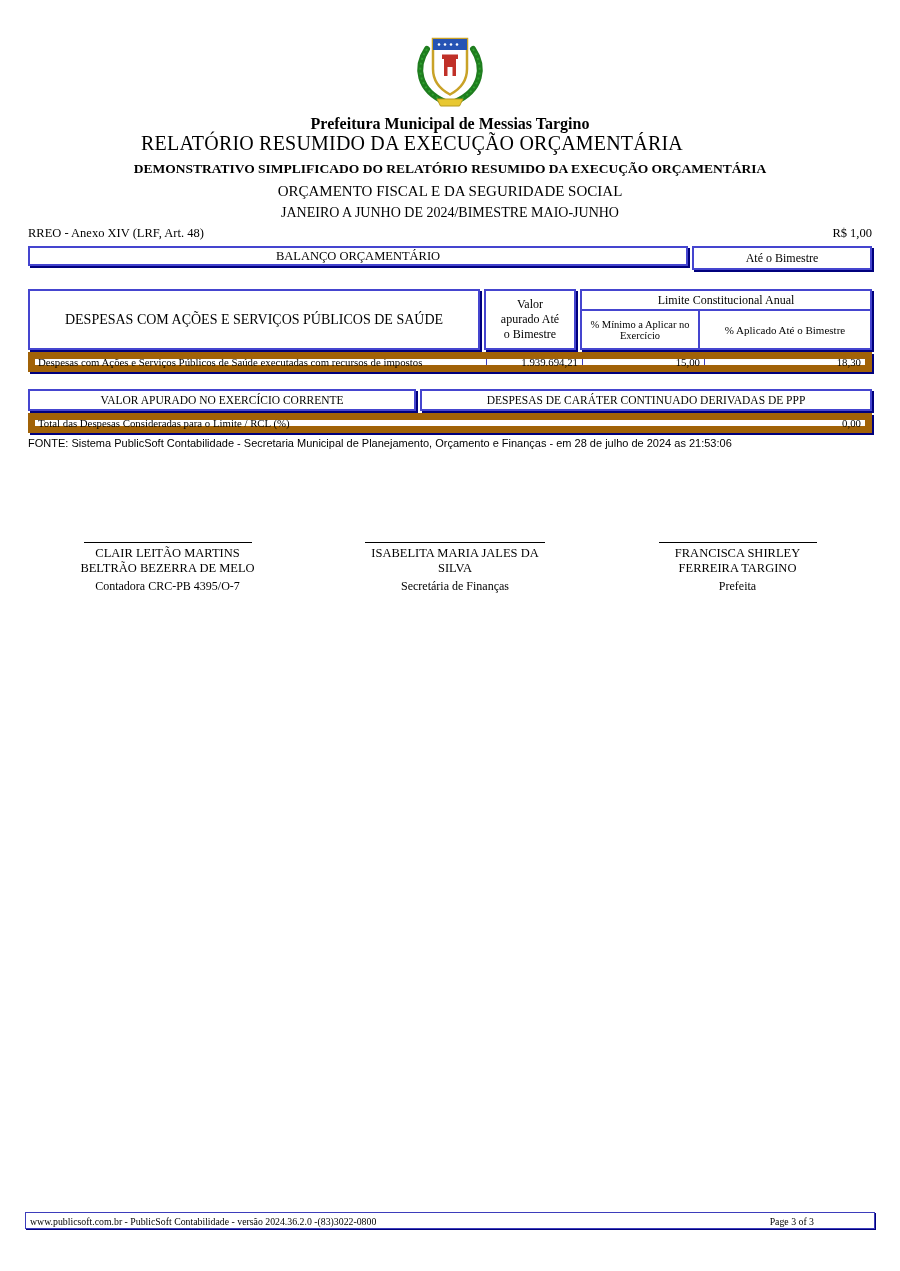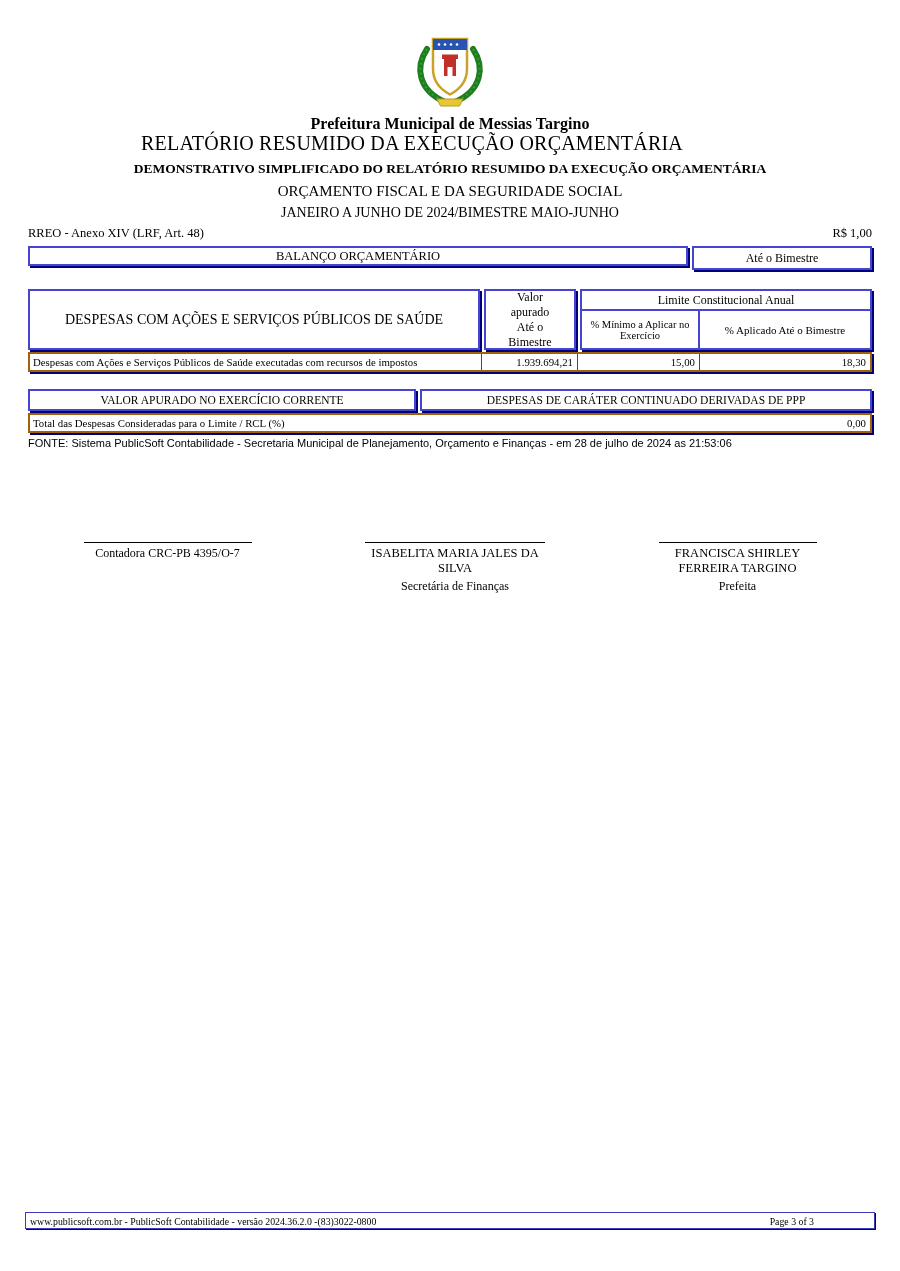--- a/index.html
+++ b/index.html
@@ -15,30 +15,30 @@
   .title-muni   { top:115px; left:0; width:900px; font-size:16px; font-weight:bold; }
   .title-rreo   { top:132px; left:0; width:824px; font-size:20px; letter-spacing:.2px; }
   .title-demo   { top:161px; left:0; width:900px; font-size:13.5px; font-weight:bold; }
   .title-scope  { top:183px; left:0; width:900px; font-size:15px; }
   .title-period { top:205px; left:0; width:900px; font-size:14px; }
 
   .annex-row { top:226px; left:28px; width:844px; display:flex; justify-content:space-between; font-size:12.5px; }
 
   
   .bx  { background:#fff; border:2px solid #4545cf; box-shadow:2px 2px 0 #00007d; }
-  .bx-thin { background:#fff; border:2px solid #a16207; box-shadow:2px 2px 0 #00007d; }
+  .bx-thin { background:#fff; border:7px solid #a16207; box-shadow:2px 2px 0 #00007d; }
 
   .balance-row { top:246px; left:28px; width:844px; display:flex; gap:4px; }
   .balance-main { width:660px; height:20px; display:flex; align-items:center; justify-content:center; font-size:12.5px; }
   .balance-side { width:180px; height:24px; display:flex; align-items:center; justify-content:center; font-size:12px; }
 
   
   .ht-head { top:289px; left:28px; width:844px; display:flex; gap:4px; }
   .ht-c1 { width:452px; height:61px; display:flex; align-items:center; justify-content:center; font-size:14px; text-align:center; padding:0 18px; }
-  .ht-c2 { width:92px;  height:61px; display:flex; align-items:center; justify-content:center; font-size:12px; text-align:center; padding:0 20px; }
+  .ht-c2 { width:92px;  height:61px; display:flex; align-items:center; justify-content:center; font-size:12px; text-align:center; padding:0 12px; }
   .ht-grp { width:292px; height:61px; display:flex; flex-direction:column; }
   .ht-grp-title { height:20px; border-bottom:2px solid #4545cf; display:flex; align-items:center; justify-content:center; font-size:12px; }
   .ht-grp-sub { flex:1; display:flex; }
   .ht-s1 { width:118px; border-right:2px solid #4545cf; display:flex; align-items:center; justify-content:center; font-size:10.5px; text-align:center; padding:0 6px; }
   .ht-s2 { flex:1; display:flex; align-items:center; justify-content:center; font-size:11px; text-align:center; padding:0 6px; }
 
   .ht-row { top:352px; left:28px; width:844px; height:20px; display:flex; font-size:10.8px; }
   .ht-row .cell { display:flex; align-items:center; }
   .ht-r1 { width:452px; padding-left:3px; border-right:1px solid #3d3dbb; }
   .ht-r2 { width:96px;  justify-content:flex-end; padding-right:4px; border-right:1px solid #3d3dbb; }
@@ -137,20 +137,21 @@
 <div class="abs bx-thin ppp-row">
   <div class="lbl">Total das Despesas Consideradas para o Limite / RCL (%)</div>
   <div class="val">0,00</div>
 </div>
 
 <div class="abs fonte">FONTE: Sistema PublicSoft Contabilidade - Secretaria Municipal de Planejamento, Orçamento e Finanças -  em 28  de  julho  de  2024  as  21:53:06</div>
 
 <div class="abs sign-row">
   <div class="sig sig-1">
     <div class="sig-line"></div>
+    <div>CLAIR LEITÃO MARTINS BELTRÃO BEZERRA DE MELO</div>
     <div class="sig-role">Contadora CRC-PB 4395/O-7</div>
   </div>
   <div class="sig sig-2">
     <div class="sig-line"></div>
     <div>ISABELITA MARIA JALES DA SILVA</div>
     <div class="sig-role">Secretária de Finanças</div>
   </div>
   <div class="sig sig-3">
     <div class="sig-line"></div>
     <div>FRANCISCA SHIRLEY FERREIRA TARGINO</div>

